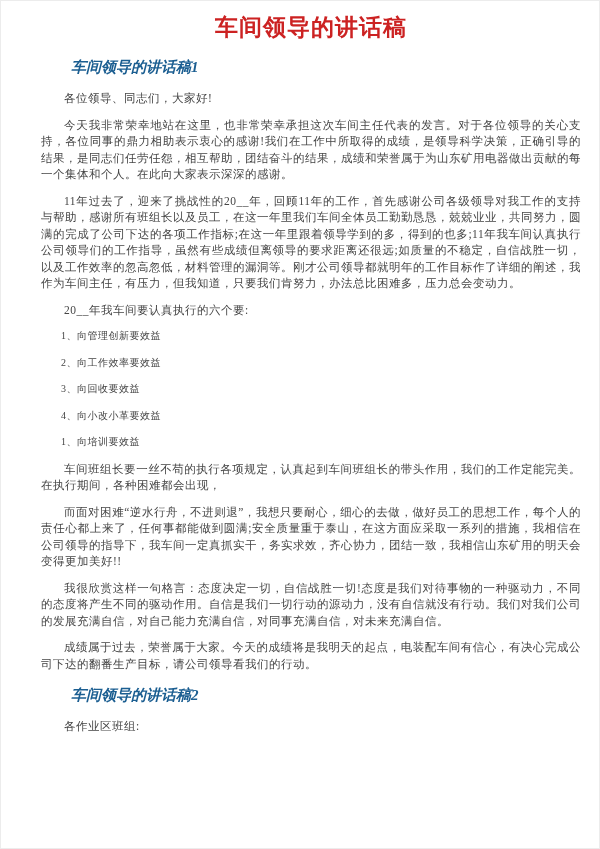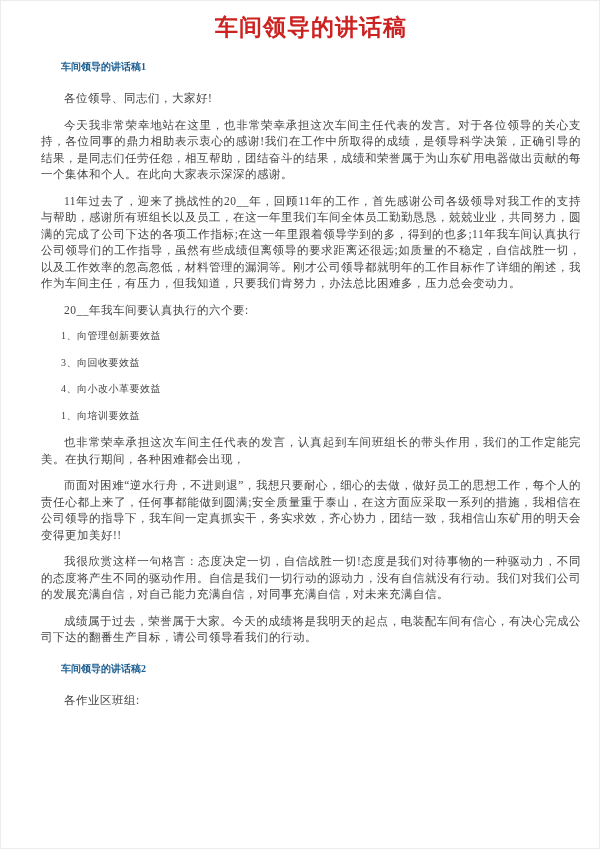--- a/index.html
+++ b/index.html
@@ -34,26 +34,27 @@
   .para {
     font-size: 11.5px;
     line-height: 16.5px;
     color: #454545;
     text-align: justify;
     text-indent: 2em;
     margin: 10px 0;
     letter-spacing: 0.5px;
   }
   .section-heading {
-    font-size: 10px;
+    font-size: 15px;
     line-height: 18px;
     font-weight: bold;
     color: #1b5e91;
     text-indent: 2em;
     margin: 14px 0;
+    font-style: italic;
   }
   .list-item {
     font-size: 10px;
     line-height: 16.5px;
     color: #454545;
     text-indent: 2em;
     margin: 10px 0;
     letter-spacing: 0.5px;
   }
 </style>
@@ -69,25 +70,26 @@
 
   <p class="para">各位领导、同志们，大家好!</p>
 
   <p class="para">今天我非常荣幸地站在这里，也非常荣幸承担这次车间主任代表的发言。对于各位领导的关心支持，各位同事的鼎力相助表示衷心的感谢!我们在工作中所取得的成绩，是领导科学决策，正确引导的结果，是同志们任劳任怨，相互帮助，团结奋斗的结果，成绩和荣誉属于为山东矿用电器做出贡献的每一个集体和个人。在此向大家表示深深的感谢。</p>
 
   <p class="para">11年过去了，迎来了挑战性的20__年，回顾11年的工作，首先感谢公司各级领导对我工作的支持与帮助，感谢所有班组长以及员工，在这一年里我们车间全体员工勤勤恳恳，兢兢业业，共同努力，圆满的完成了公司下达的各项工作指标;在这一年里跟着领导学到的多，得到的也多;11年我车间认真执行公司领导们的工作指导，虽然有些成绩但离领导的要求距离还很远;如质量的不稳定，自信战胜一切，以及工作效率的忽高忽低，材料管理的漏洞等。刚才公司领导都就明年的工作目标作了详细的阐述，我作为车间主任，有压力，但我知道，只要我们肯努力，办法总比困难多，压力总会变动力。</p>
 
   <p class="para">20__年我车间要认真执行的六个要:</p>
 
   <p class="list-item">1、向管理创新要效益</p>
+  <p class="list-item">2、向工作效率要效益</p>
   <p class="list-item">3、向回收要效益</p>
   <p class="list-item">4、向小改小革要效益</p>
   <p class="list-item">1、向培训要效益</p>
 
-  <p class="para">也非常荣幸承担这次车间主任代表的发言，认真起到车间班组长的带头作用，我们的工作定能完美。在执行期间，各种困难都会出现，</p>
+  <p class="para">车间班组长要一丝不苟的执行各项规定，认真起到车间班组长的带头作用，我们的工作定能完美。在执行期间，各种困难都会出现，</p>
 
   <p class="para">而面对困难“逆水行舟，不进则退”，我想只要耐心，细心的去做，做好员工的思想工作，每个人的责任心都上来了，任何事都能做到圆满;安全质量重于泰山，在这方面应采取一系列的措施，我相信在公司领导的指导下，我车间一定真抓实干，务实求效，齐心协力，团结一致，我相信山东矿用的明天会变得更加美好!!</p>
 
   <p class="para">我很欣赏这样一句格言：态度决定一切，自信战胜一切!态度是我们对待事物的一种驱动力，不同的态度将产生不同的驱动作用。自信是我们一切行动的源动力，没有自信就没有行动。我们对我们公司的发展充满自信，对自己能力充满自信，对同事充满自信，对未来充满自信。</p>
 
   <p class="para">成绩属于过去，荣誉属于大家。今天的成绩将是我明天的起点，电装配车间有信心，有决心完成公司下达的翻番生产目标，请公司领导看我们的行动。</p>
 
 
   <h2 class="section-heading">车间领导的讲话稿2</h2>
 

